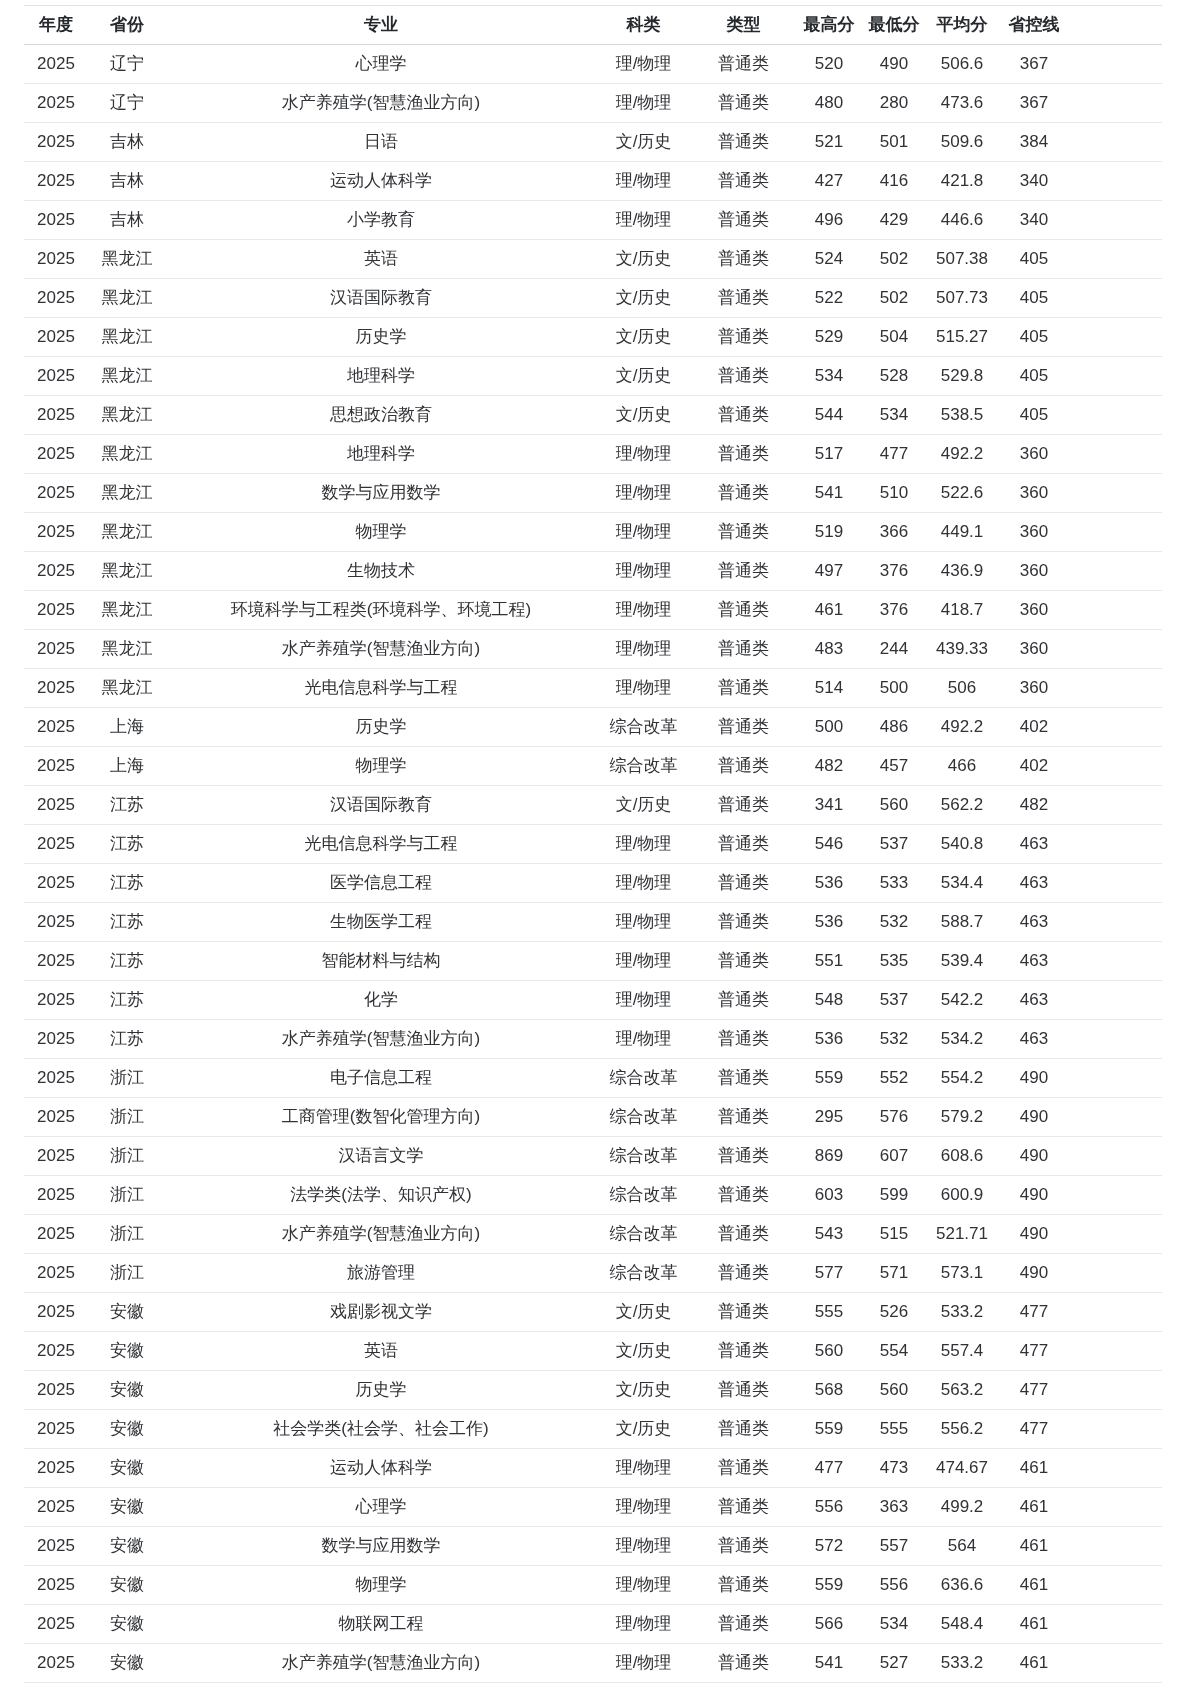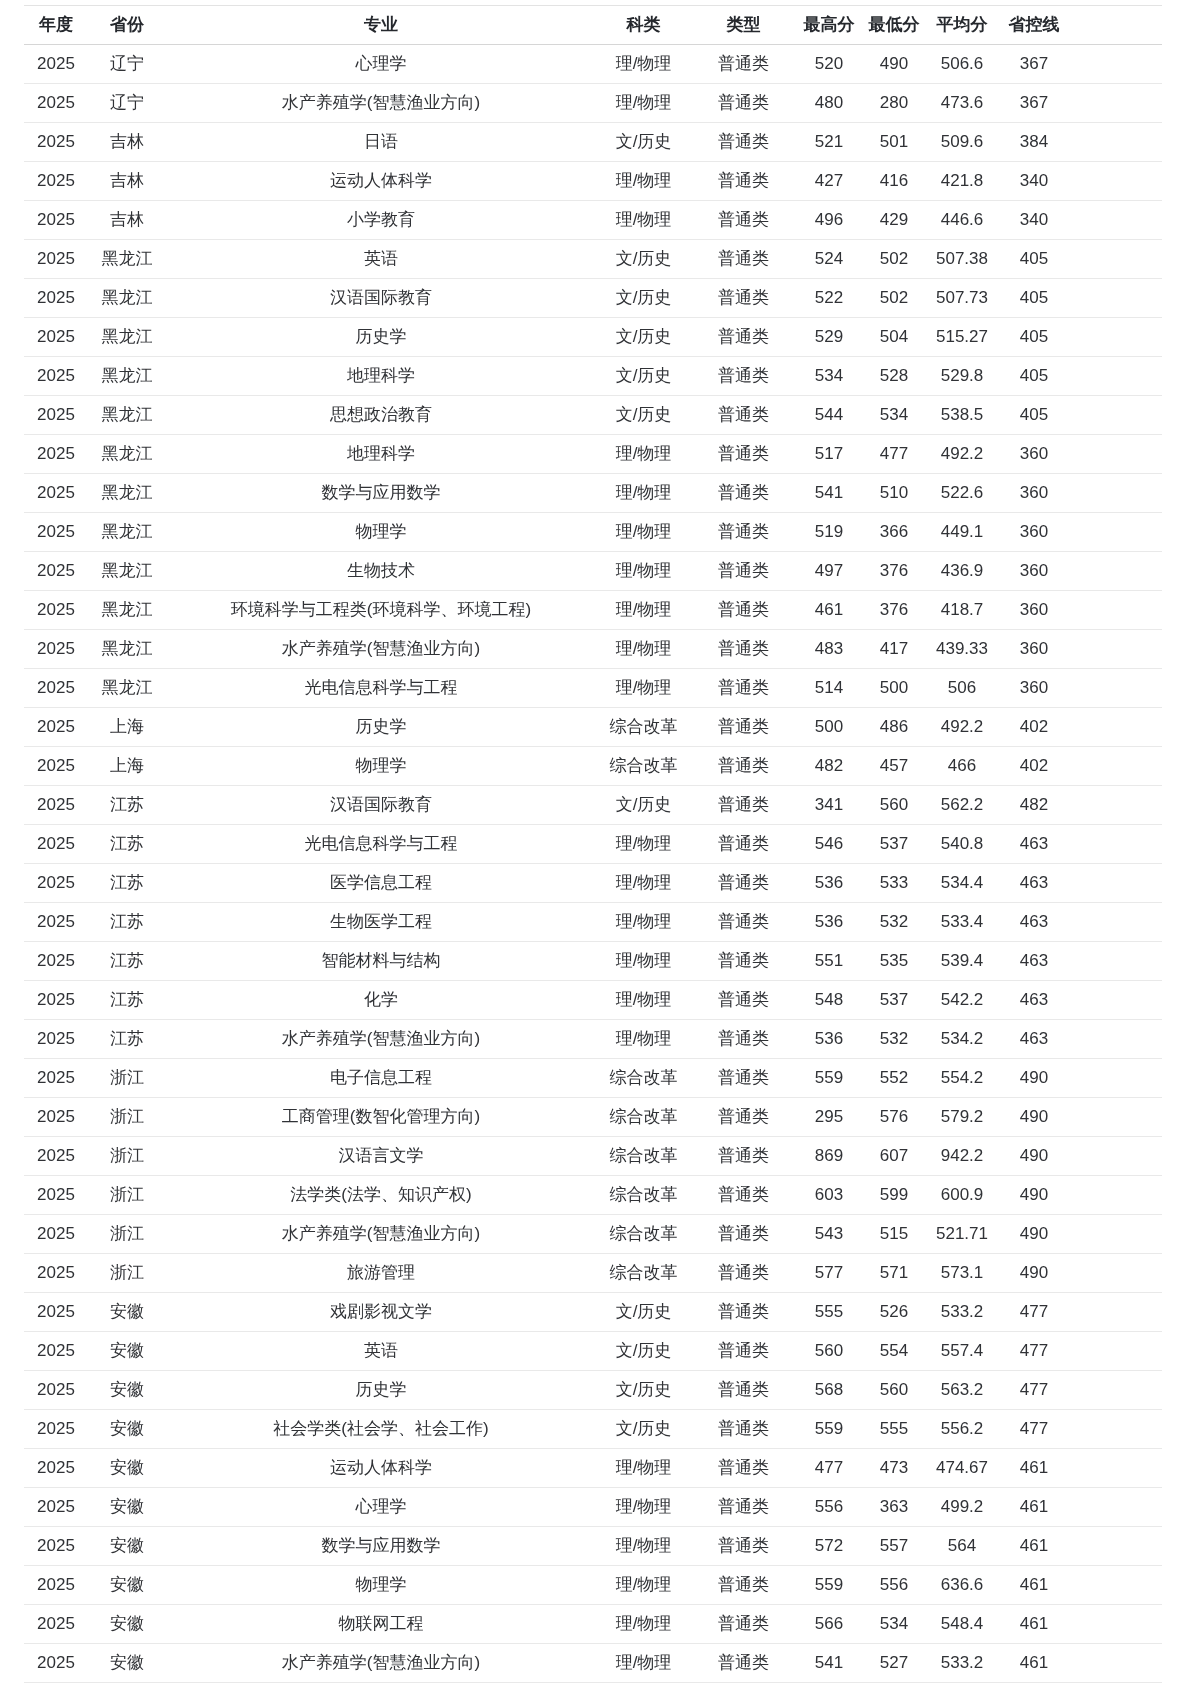--- a/index.html
+++ b/index.html
@@ -257,21 +257,21 @@
           <td>360</td>
           <td></td>
         </tr>
         <tr>
           <td>2025</td>
           <td>黑龙江</td>
           <td>水产养殖学(智慧渔业方向)</td>
           <td>理/物理</td>
           <td>普通类</td>
           <td>483</td>
-          <td>417</td>
+          <td>244</td>
           <td>439.33</td>
           <td>360</td>
           <td></td>
         </tr>
         <tr>
           <td>2025</td>
           <td>黑龙江</td>
           <td>光电信息科学与工程</td>
           <td>理/物理</td>
           <td>普通类</td>
@@ -342,21 +342,21 @@
           <td></td>
         </tr>
         <tr>
           <td>2025</td>
           <td>江苏</td>
           <td>生物医学工程</td>
           <td>理/物理</td>
           <td>普通类</td>
           <td>536</td>
           <td>532</td>
-          <td>533.4</td>
+          <td>588.7</td>
           <td>463</td>
           <td></td>
         </tr>
         <tr>
           <td>2025</td>
           <td>江苏</td>
           <td>智能材料与结构</td>
           <td>理/物理</td>
           <td>普通类</td>
           <td>551</td>
@@ -414,21 +414,21 @@
           <td></td>
         </tr>
         <tr>
           <td>2025</td>
           <td>浙江</td>
           <td>汉语言文学</td>
           <td>综合改革</td>
           <td>普通类</td>
           <td>869</td>
           <td>607</td>
-          <td>942.2</td>
+          <td>608.6</td>
           <td>490</td>
           <td></td>
         </tr>
         <tr>
           <td>2025</td>
           <td>浙江</td>
           <td>法学类(法学、知识产权)</td>
           <td>综合改革</td>
           <td>普通类</td>
           <td>603</td>

